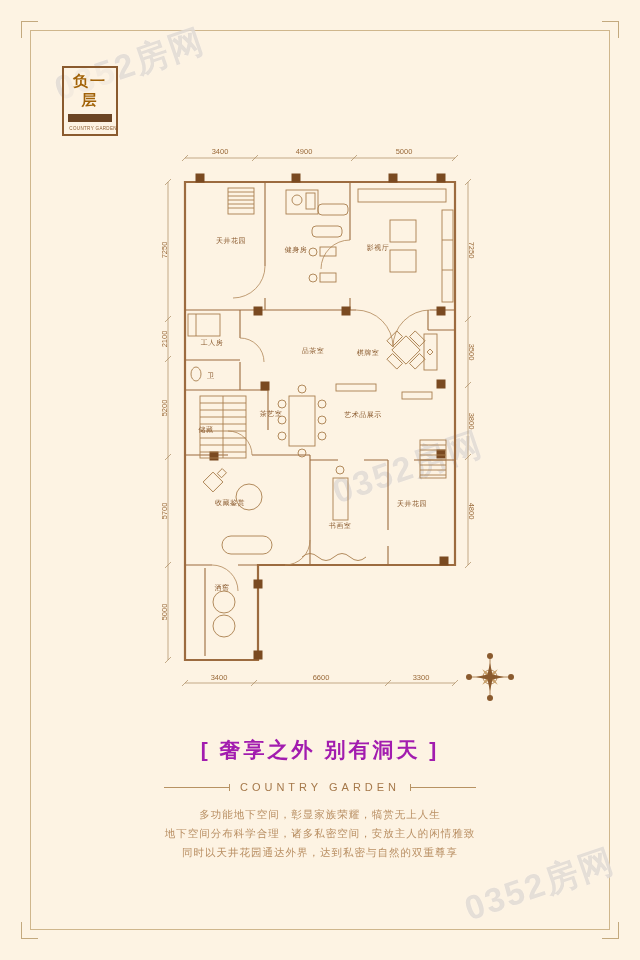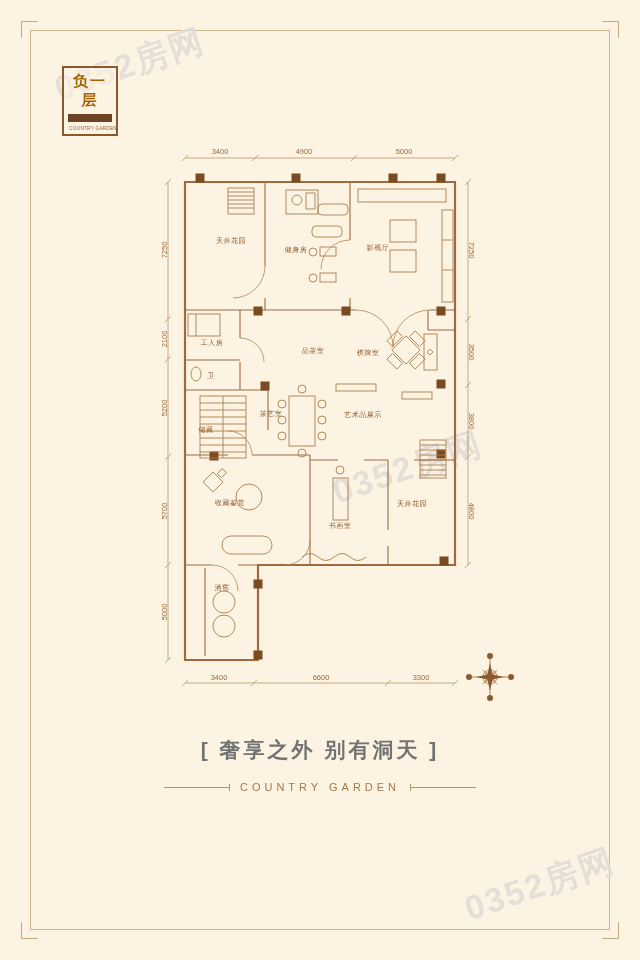--- a/index.html
+++ b/index.html
@@ -30,21 +30,21 @@
   svg text{fill:#8a5a2e;}
   .room-label{font-size:7px;letter-spacing:.5px;}
   .dim-label{font-size:7.5px;fill:#9a6a3a;}
   .wall{stroke:#9c6b3f;fill:none;}
   .thin{stroke:#b08658;fill:none;}
   .furn{stroke:#a97f4e;fill:none;stroke-width:.9;}
   .col{fill:#7a4a21;}
   .dimline{stroke:#a98a5f;stroke-width:.7;fill:none;}
 
   .footer{position:absolute;left:0;right:0;top:736px;text-align:center;}
-  .f-title{font-size:21px;font-weight:bold;letter-spacing:3px;color:#737373;}
+  .f-title{font-size:21px;font-weight:bold;letter-spacing:3px;color:#a21caf;}
   .f-brandrow{margin-top:17px;display:flex;align-items:center;justify-content:center;gap:10px;}
   .rule{width:66px;height:1px;background:#b79263;position:relative;}
   .rule i{position:absolute;top:-3px;width:1px;height:7px;background:#b79263;}
   .rule.l i{right:0;} .rule.r i{left:0;}
   .f-brand{font-size:11px;letter-spacing:4px;color:#a5784a;}
   .f-desc{margin-top:12px;font-size:10.5px;line-height:19px;letter-spacing:1px;color:#b98f63;}
 </style>
 </head>
 <body>
 
@@ -238,15 +238,20 @@
     <div class="f-title">[ 奢享之外 别有洞天 ]</div>
     <div class="f-brandrow">
       <div class="rule l">
           <i></i>
         </div>
       <div class="f-brand">COUNTRY GARDEN</div>
       <div class="rule r">
           <i></i>
         </div>
     </div>
+    <div class="f-desc">
+      <div>多功能地下空间，彰显家族荣耀，犒赏无上人生</div>
+      <div>地下空间分布科学合理，诸多私密空间，安放主人的闲情雅致</div>
+      <div>同时以天井花园通达外界，达到私密与自然的双重尊享</div>
+    </div>
   </div>
 
 </div>
 
 </body></html>

